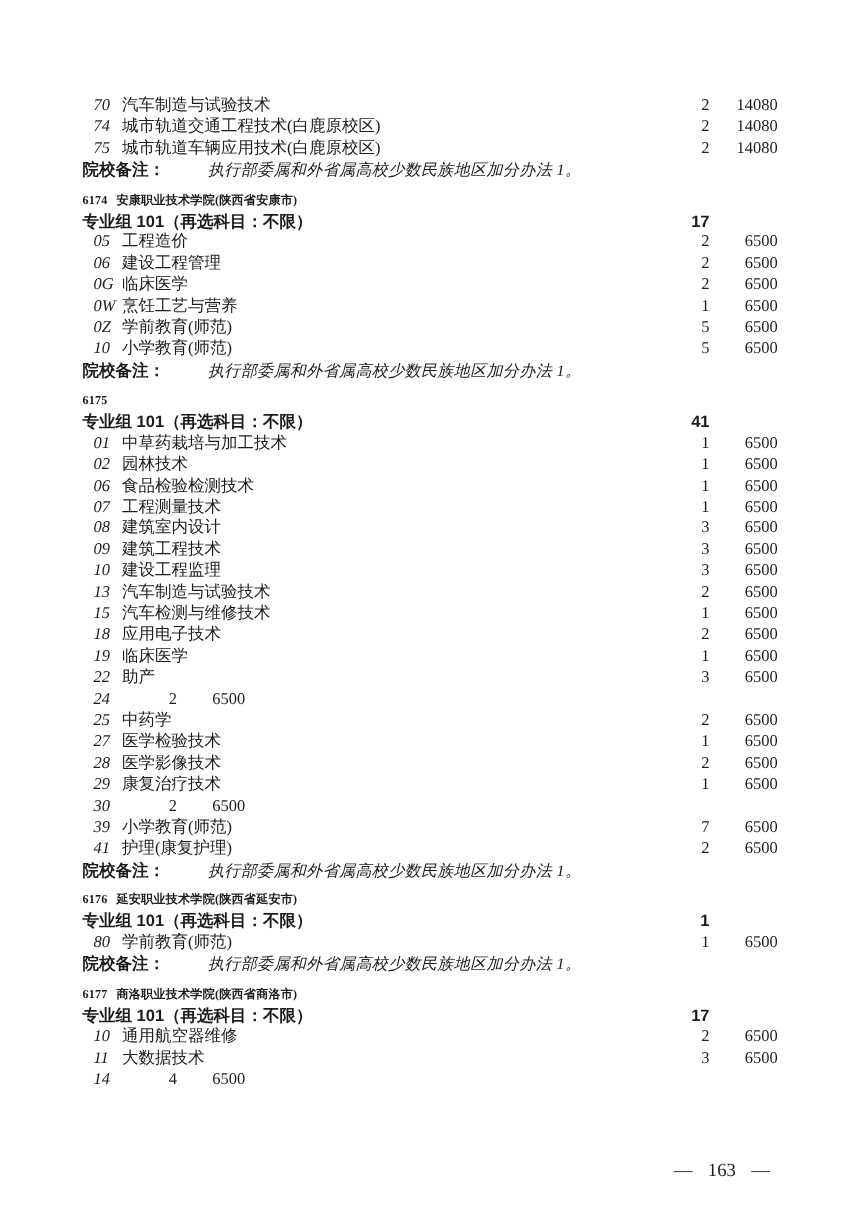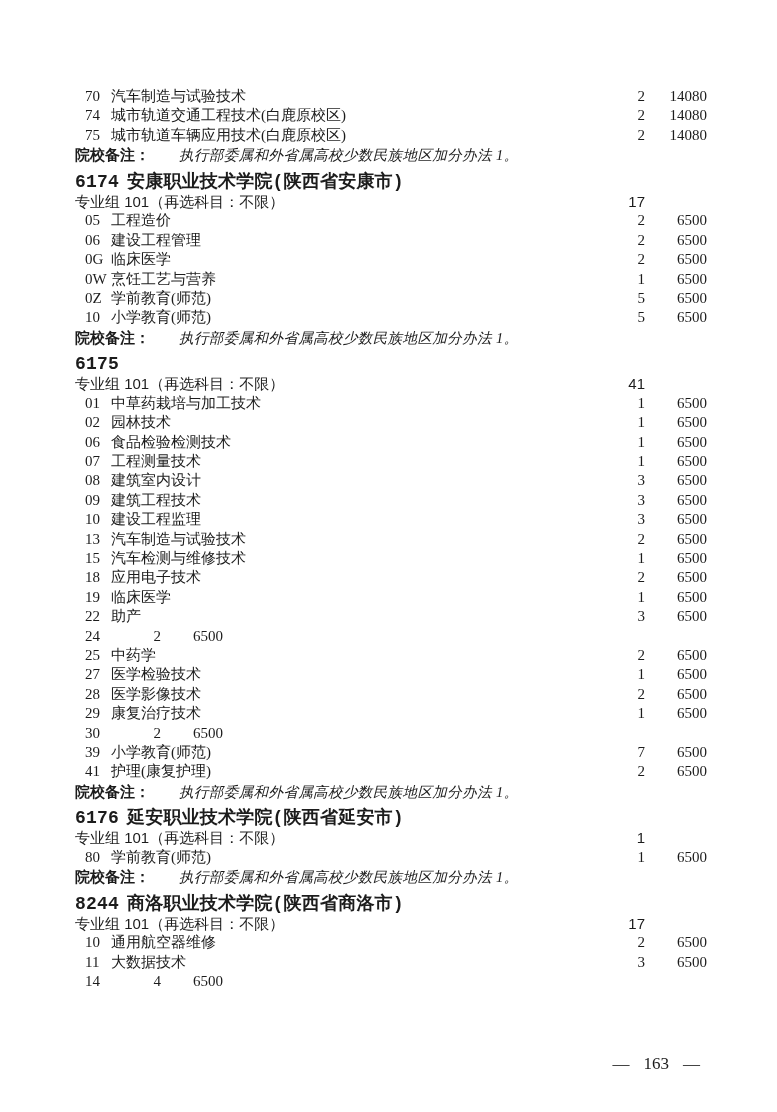--- a/index.html
+++ b/index.html
@@ -27,67 +27,68 @@
 
   .line {
     display: flex;
     align-items: baseline;
     line-height: 19.4px;
     height: 19.4px;
     white-space: nowrap;
   }
 
   .school-header {
-    font-family: Liberation Mono, monospace;
+    font-family: Liberation Serif, serif;
     font-weight: bold;
-    font-size: 18px;
+    font-size: 11px;
     letter-spacing: 0.2px;
     align-items: flex-end;
   }
   .school-header .school-code { margin-right: 8px; }
 
   .group-row {
     font-family: "Liberation Sans", "DejaVu Sans", sans-serif;
-    font-weight: normal;
+    font-weight: bold;
     font-size: 15px;
   }
   .group-label { flex: 1 1 auto; }
   .group-count {
     width: 50px;
     text-align: right;
     font-size: 15px;
   }
   .col-spacer { width: 62px; }
 
   .major-row {
     font-size: 15px;
     padding-left: 10px;
   }
   .major-code {
     width: 26px;
     flex: 0 0 26px;
+    font-style: italic;
   }
   .major-name { flex: 1 1 auto; }
   .major-count {
     width: 50px;
     flex: 0 0 50px;
     text-align: right;
   }
   .major-fee {
     width: 62px;
     flex: 0 0 62px;
     text-align: right;
   }
 
   .remark-row { font-size: 14.5px; }
   .remark-label {
     font-family: "Liberation Sans", "DejaVu Sans", sans-serif;
     font-weight: bold;
     font-size: 15px;
-    margin-right: 2px;
+    margin-right: 12px;
   }
   .remark-text {
     font-family: "Liberation Serif", "DejaVu Serif", serif;
     font-style: italic;
     letter-spacing: 0.4px;
     margin-left: 27px;
   }
 
   .footer {
     position: absolute;
@@ -329,21 +330,21 @@
           <span class="major-count">1</span>
           <span class="major-fee">6500</span>
         </div>
         <div class="line remark-row">
           <span class="remark-label">院校备注：</span>
           <span class="remark-text">执行部委属和外省属高校少数民族地区加分办法 1。</span>
         </div>
       </div>
       <div class="section with-gap">
         <div class="line school-header">
-          <span class="school-code">8244</span>
+          <span class="school-code">6177</span>
           <span class="school-name">商洛职业技术学院(陕西省商洛市)</span>
         </div>
         <div class="line group-row">
           <span class="group-label">专业组 101（再选科目：不限）</span>
           <span class="group-count">17</span>
           <span class="col-spacer"></span>
         </div>
         <div class="line major-row">
           <span class="major-code">10</span>
           <span class="major-name">通用航空器维修</span>

